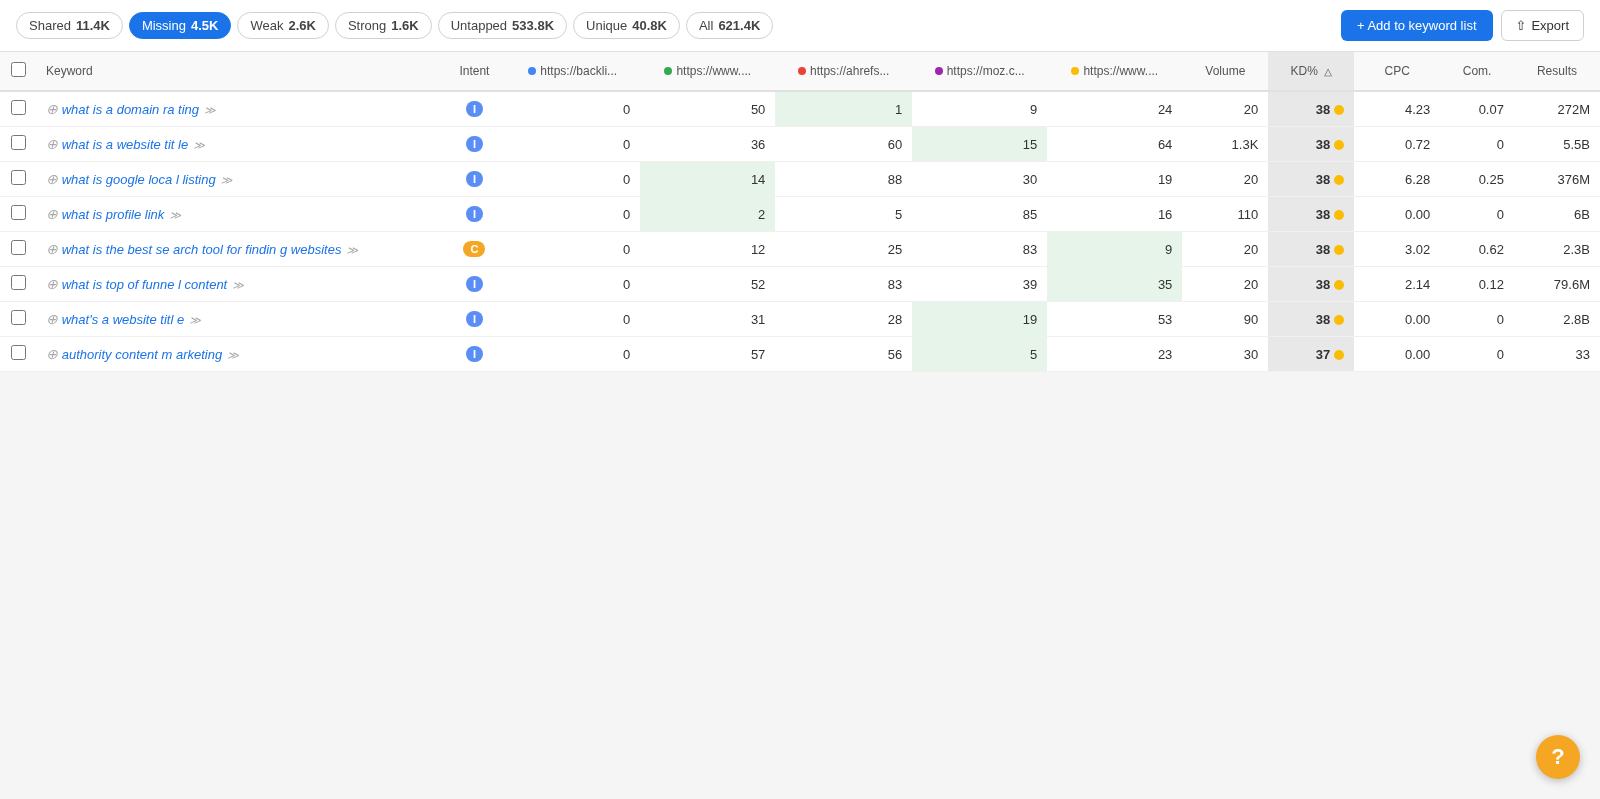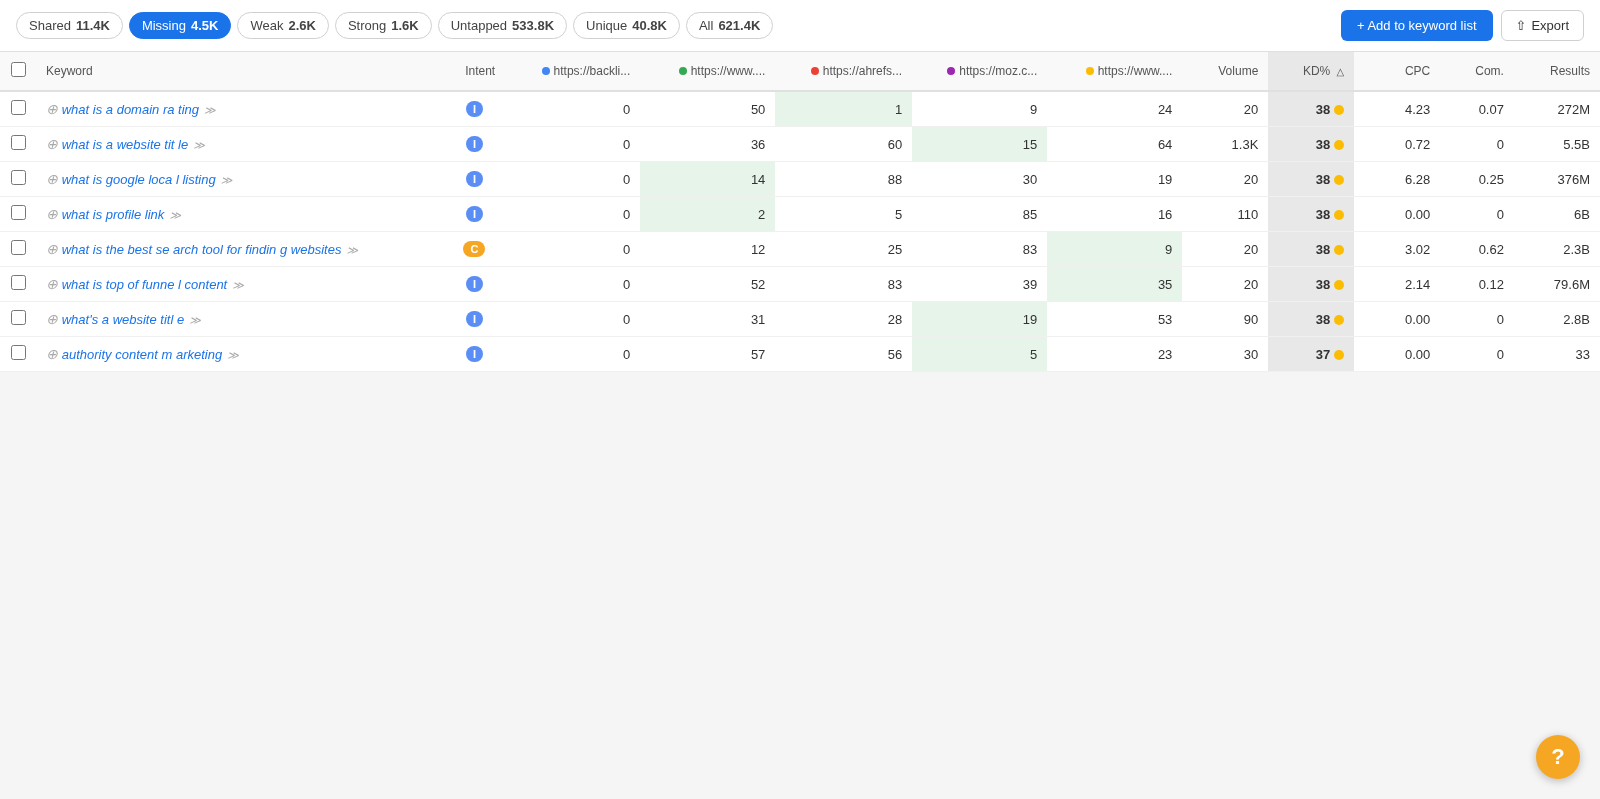--- a/index.html
+++ b/index.html
@@ -24,21 +24,21 @@
     }
     .btn-export {
       background: #fff; color: #333; border: 1px solid #d0d0d0; padding: 7px 14px;
       border-radius: 6px; cursor: pointer; font-size: 13px; display: flex; align-items: center; gap: 5px;
     }
 
     .table-wrap { overflow: auto; background: #fff; }
     table { width: 100%; border-collapse: collapse; }
     thead tr { background: #f9f9f9; border-bottom: 2px solid #e0e0e0; }
     th {
-      padding: 10px 10px; text-align: right; font-weight: 500; color: #555;
+      padding: 10px 10px; text-align: center; font-weight: 500; color: #555;
       font-size: 12px; white-space: nowrap; border-bottom: 1px solid #e0e0e0;
       position: relative;
     }
     th.kw-col { text-align: left; }
     th.kd-col { background: #e8e8e8; }
     th .sort-icon { font-size: 10px; margin-left: 3px; }
 
     td {
       padding: 8px 10px; text-align: right; border-bottom: 1px solid #f0f0f0;
       font-size: 13px; vertical-align: middle;

